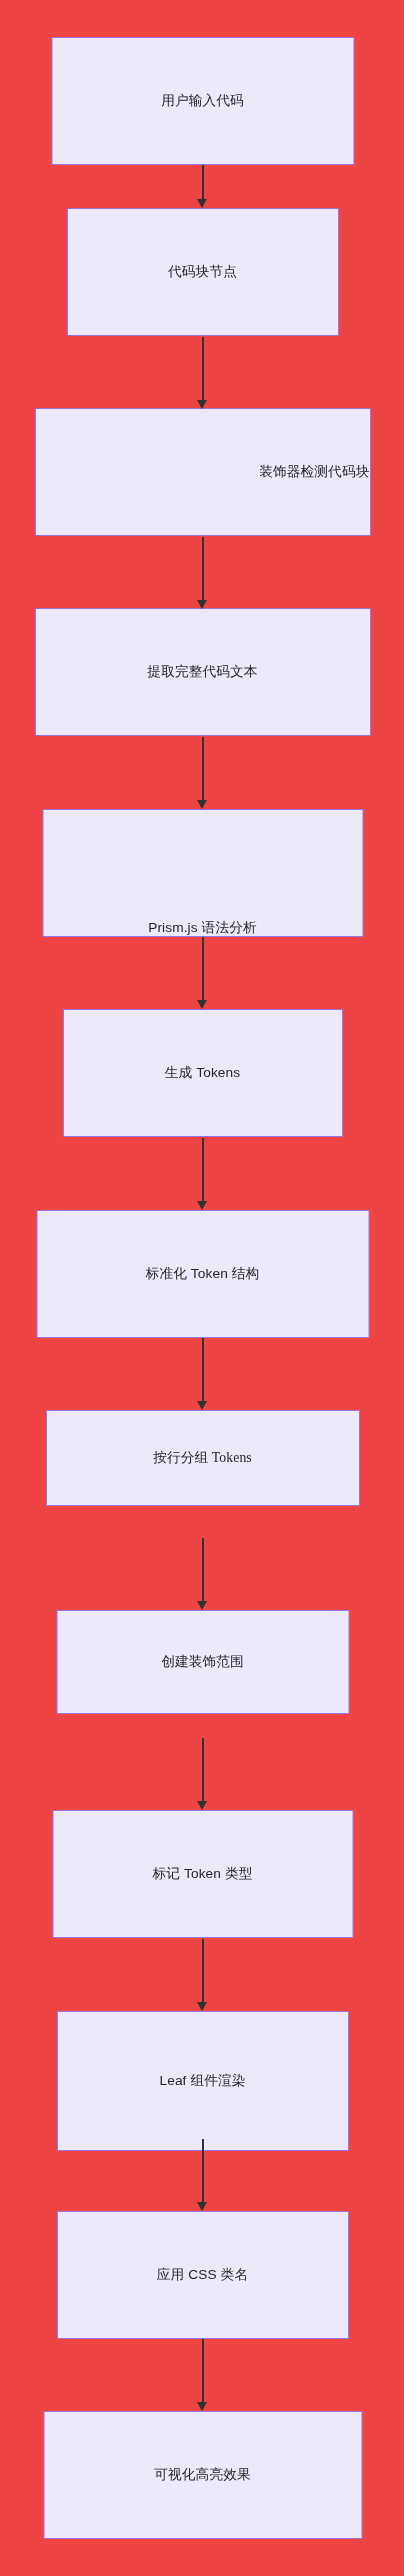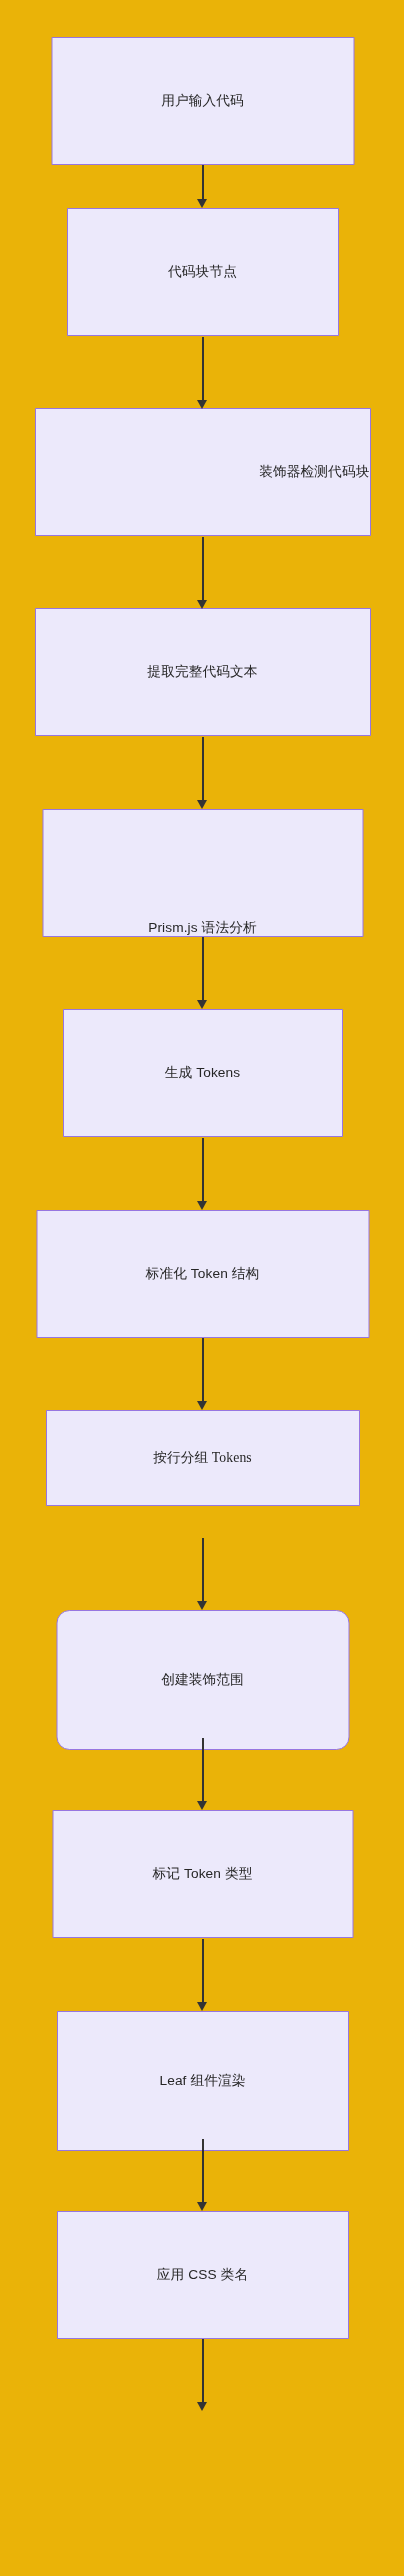--- a/index.html
+++ b/index.html
@@ -11,21 +11,21 @@
     width: 405px;
     height: 2576px;
     font-family: "Liberation Sans", "DejaVu Sans", sans-serif;
     -webkit-font-smoothing: antialiased;
   }
 
   #flowchart {
     position: relative;
     width: 405px;
     height: 2576px;
-    background: #eab308;
+    background: #ef4444;
     overflow: hidden;
   }
 
   .node {
     position: absolute;
     left: 50%;
     transform: translateX(-50%);
     box-sizing: border-box;
     background: #ece9fb;
     border: 1.3px solid #9776e0;
@@ -91,31 +91,34 @@
     </div>
     <div class="node" style="top: 1009px; height: 128px; width: 280px;">
       <span class="node-label">生成 Tokens</span>
     </div>
     <div class="node" style="top: 1210px; height: 128px; width: 333px;">
       <span class="node-label">标准化 Token 结构</span>
     </div>
     <div class="node" style="top: 1410px; height: 96px; width: 314px; font-family: Liberation Serif, serif;">
       <span class="node-label">按行分组 Tokens</span>
     </div>
-    <div class="node" style="top: 1610px; height: 140px; width: 293px; border-radius: 13px;">
+    <div class="node" style="top: 1610px; height: 104px; width: 293px;">
       <span class="node-label">创建装饰范围</span>
     </div>
     <div class="node" style="top: 1810px; height: 128px; width: 301px;">
       <span class="node-label">标记 Token 类型</span>
     </div>
     <div class="node" style="top: 2011px; height: 140px; width: 292px;">
       <span class="node-label">Leaf 组件渲染</span>
     </div>
     <div class="node" style="top: 2211px; height: 128px; width: 292px;">
       <span class="node-label">应用 CSS 类名</span>
+    </div>
+    <div class="node" style="top: 2411px; height: 128px; width: 319px;">
+      <span class="node-label">可视化高亮效果</span>
     </div>
     <div class="edge" style="top: 165px; height: 43px;">
       <div class="edge-line" style="height: 35px;"></div>
       <div class="edge-head" style="top: 34px;"></div>
     </div>
     <div class="edge" style="top: 337px; height: 72px;">
       <div class="edge-line" style="height: 64px;"></div>
       <div class="edge-head" style="top: 63px;"></div>
     </div>
     <div class="edge" style="top: 537px; height: 72px;">

